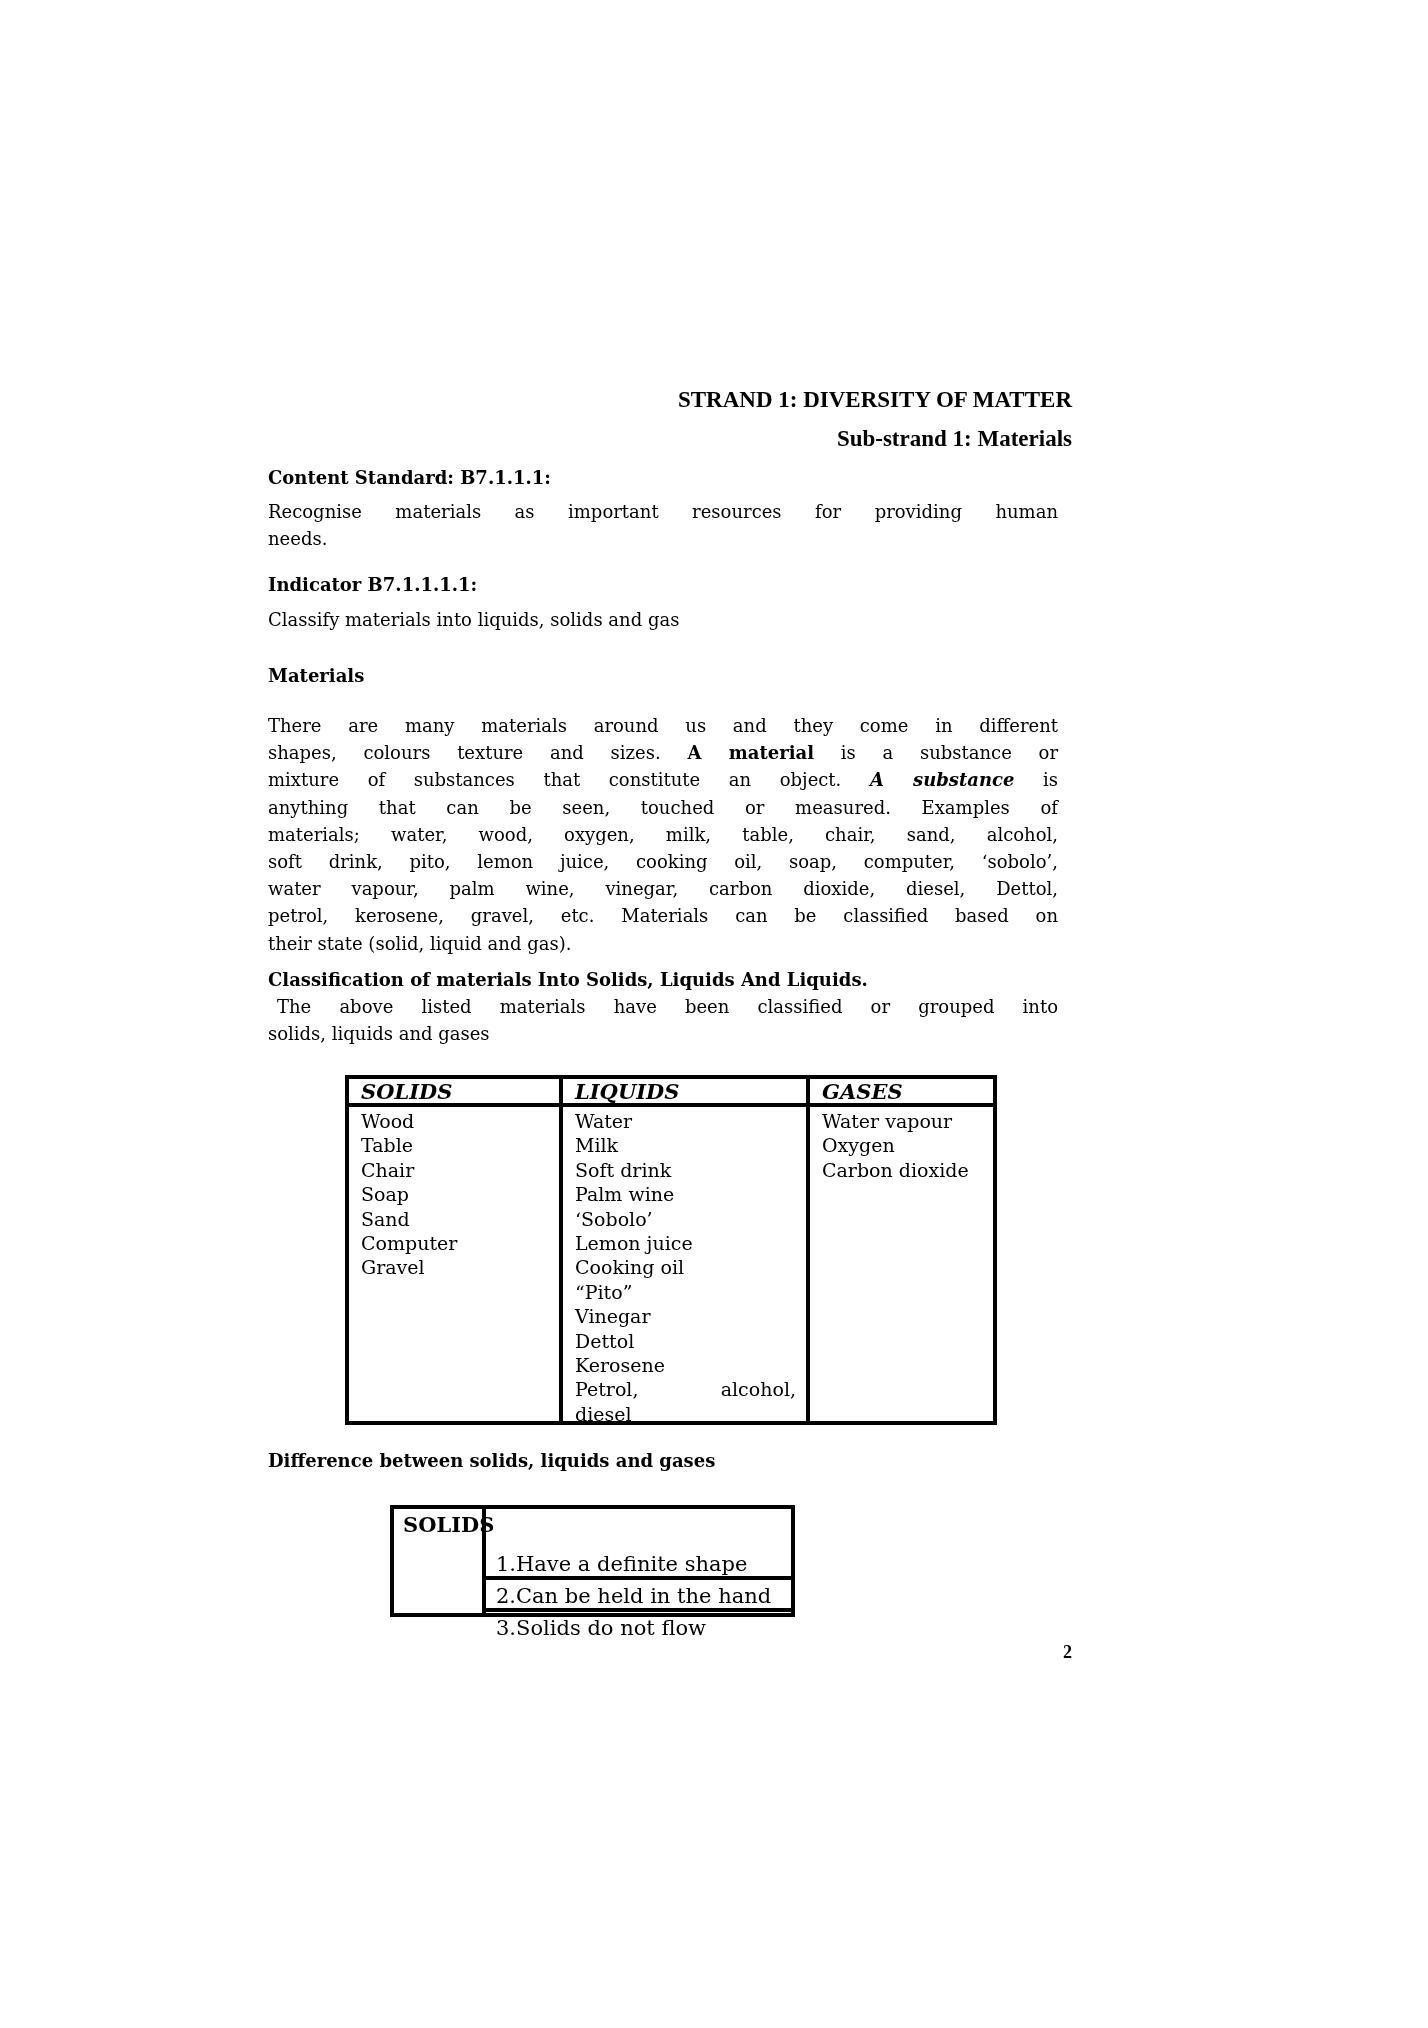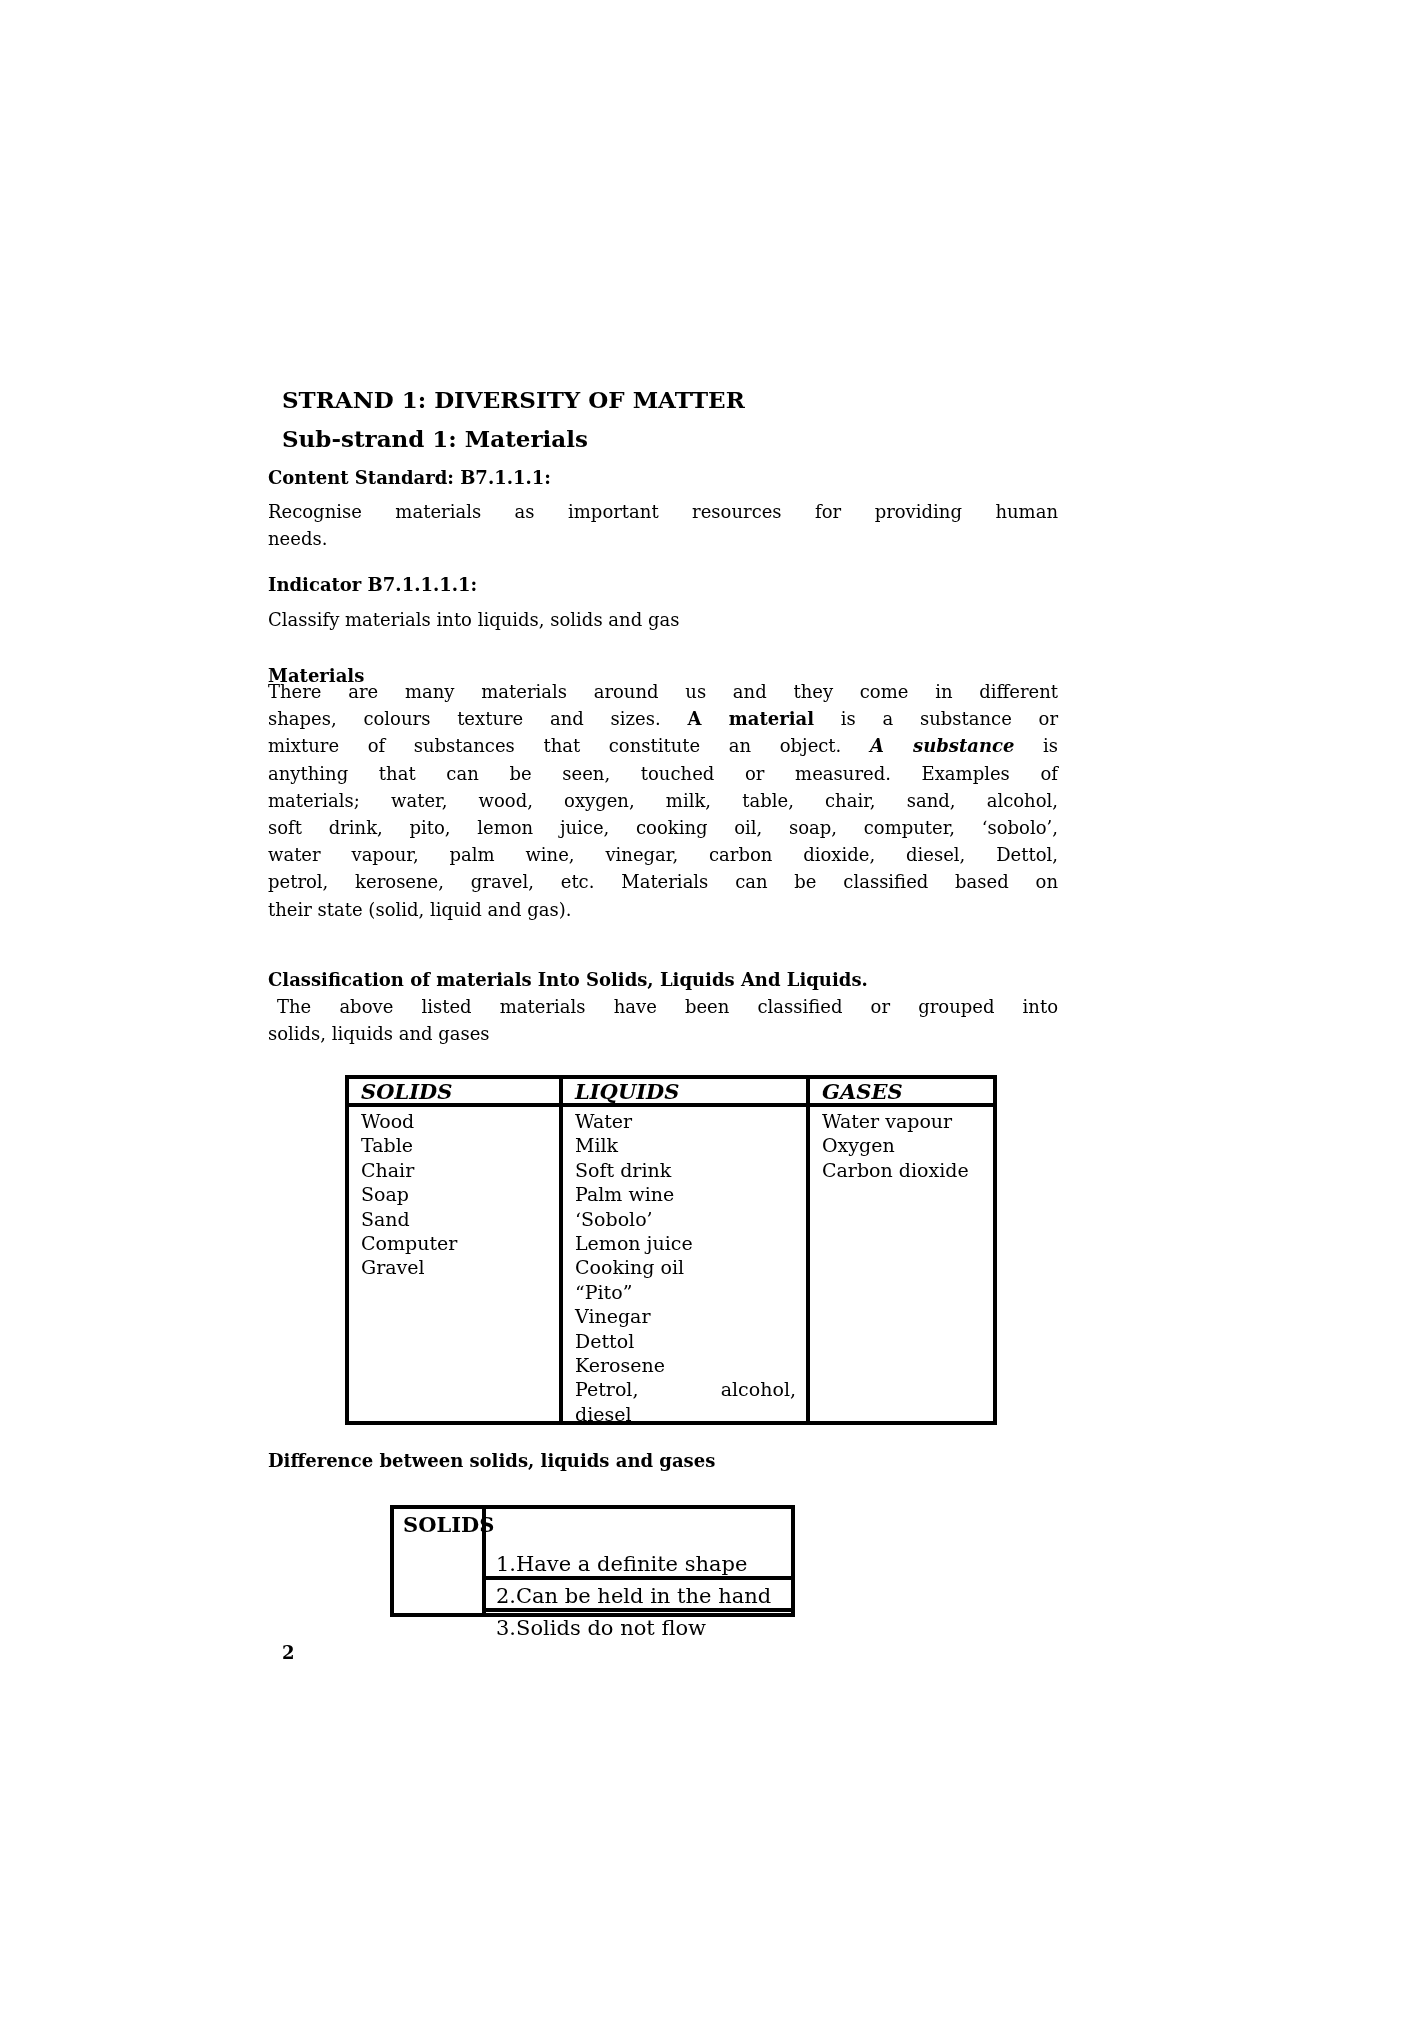--- a/index.html
+++ b/index.html
@@ -4,21 +4,21 @@
 <style>
   html,body{margin:0;padding:0;}
   body{
     width:1428px;height:2028px;background:#ffffff;position:relative;
     font-family:"DejaVu Serif","Liberation Serif",serif;color:#000;
     overflow:hidden;
   }
   .abs{position:absolute;}
   .col{left:268px;width:790px;}
   .b{font-weight:bold;}
-  .center{text-align:left;padding-left:14px;}
+  .center{text-align:right;padding-left:14px;font-family:Liberation Serif, serif;}
   .fs23{font-size:23px;line-height:28px;}
   .fs22{font-size:18px;line-height:27.2px;}
   .jl{text-align:justify;text-align-last:justify;}
   .ll{text-align:left;}
   .splitline{display:flex;justify-content:space-between;}
   
   [data-name="classification-paragraph"] div:first-child{text-indent:9px;}
 
   
   .t1{display:flex;width:100%;height:100%;box-sizing:border-box;
@@ -54,21 +54,21 @@
 <div class="abs col b fs22" style="top:464px" data-name="content-standard-label">Content Standard: B7.1.1.1:</div>
 <div class="abs col fs22" style="top:498px" data-name="content-standard-paragraph">
     <div data-name="text-line" class="jl">Recognise materials as important resources for providing human</div>
     <div data-name="text-line" class="ll">needs.</div>
   </div>
 
 <div class="abs col b fs22" style="top:571px" data-name="indicator-label">Indicator B7.1.1.1.1:</div>
 <div class="abs col fs22" style="top:606px" data-name="indicator-text">Classify materials into liquids, solids and gas</div>
 
 <div class="abs col b fs22" style="top:662px" data-name="materials-heading">Materials</div>
-<div class="abs col fs22" style="top:678px" data-name="materials-paragraph">
+<div class="abs col fs22" style="top:712px" data-name="materials-paragraph">
     <div data-name="text-line" class="jl">There are many materials around us and they come in different</div>
     <div data-name="text-line" class="jl">shapes, colours texture and sizes. <b>A material</b> is a substance or</div>
     <div data-name="text-line" class="jl">mixture of substances that constitute an object. <b><i>A substance</i></b> is</div>
     <div data-name="text-line" class="jl">anything that can be seen, touched or measured. Examples of</div>
     <div data-name="text-line" class="jl">materials; water, wood, oxygen, milk, table, chair, sand, alcohol,</div>
     <div data-name="text-line" class="jl">soft drink, pito, lemon juice, cooking oil, soap, computer, ‘sobolo’,</div>
     <div data-name="text-line" class="jl">water vapour, palm wine, vinegar, carbon dioxide, diesel, Dettol,</div>
     <div data-name="text-line" class="jl">petrol, kerosene, gravel, etc. Materials can be classified based on</div>
     <div data-name="text-line" class="ll">their state (solid, liquid and gas).</div>
   </div>

